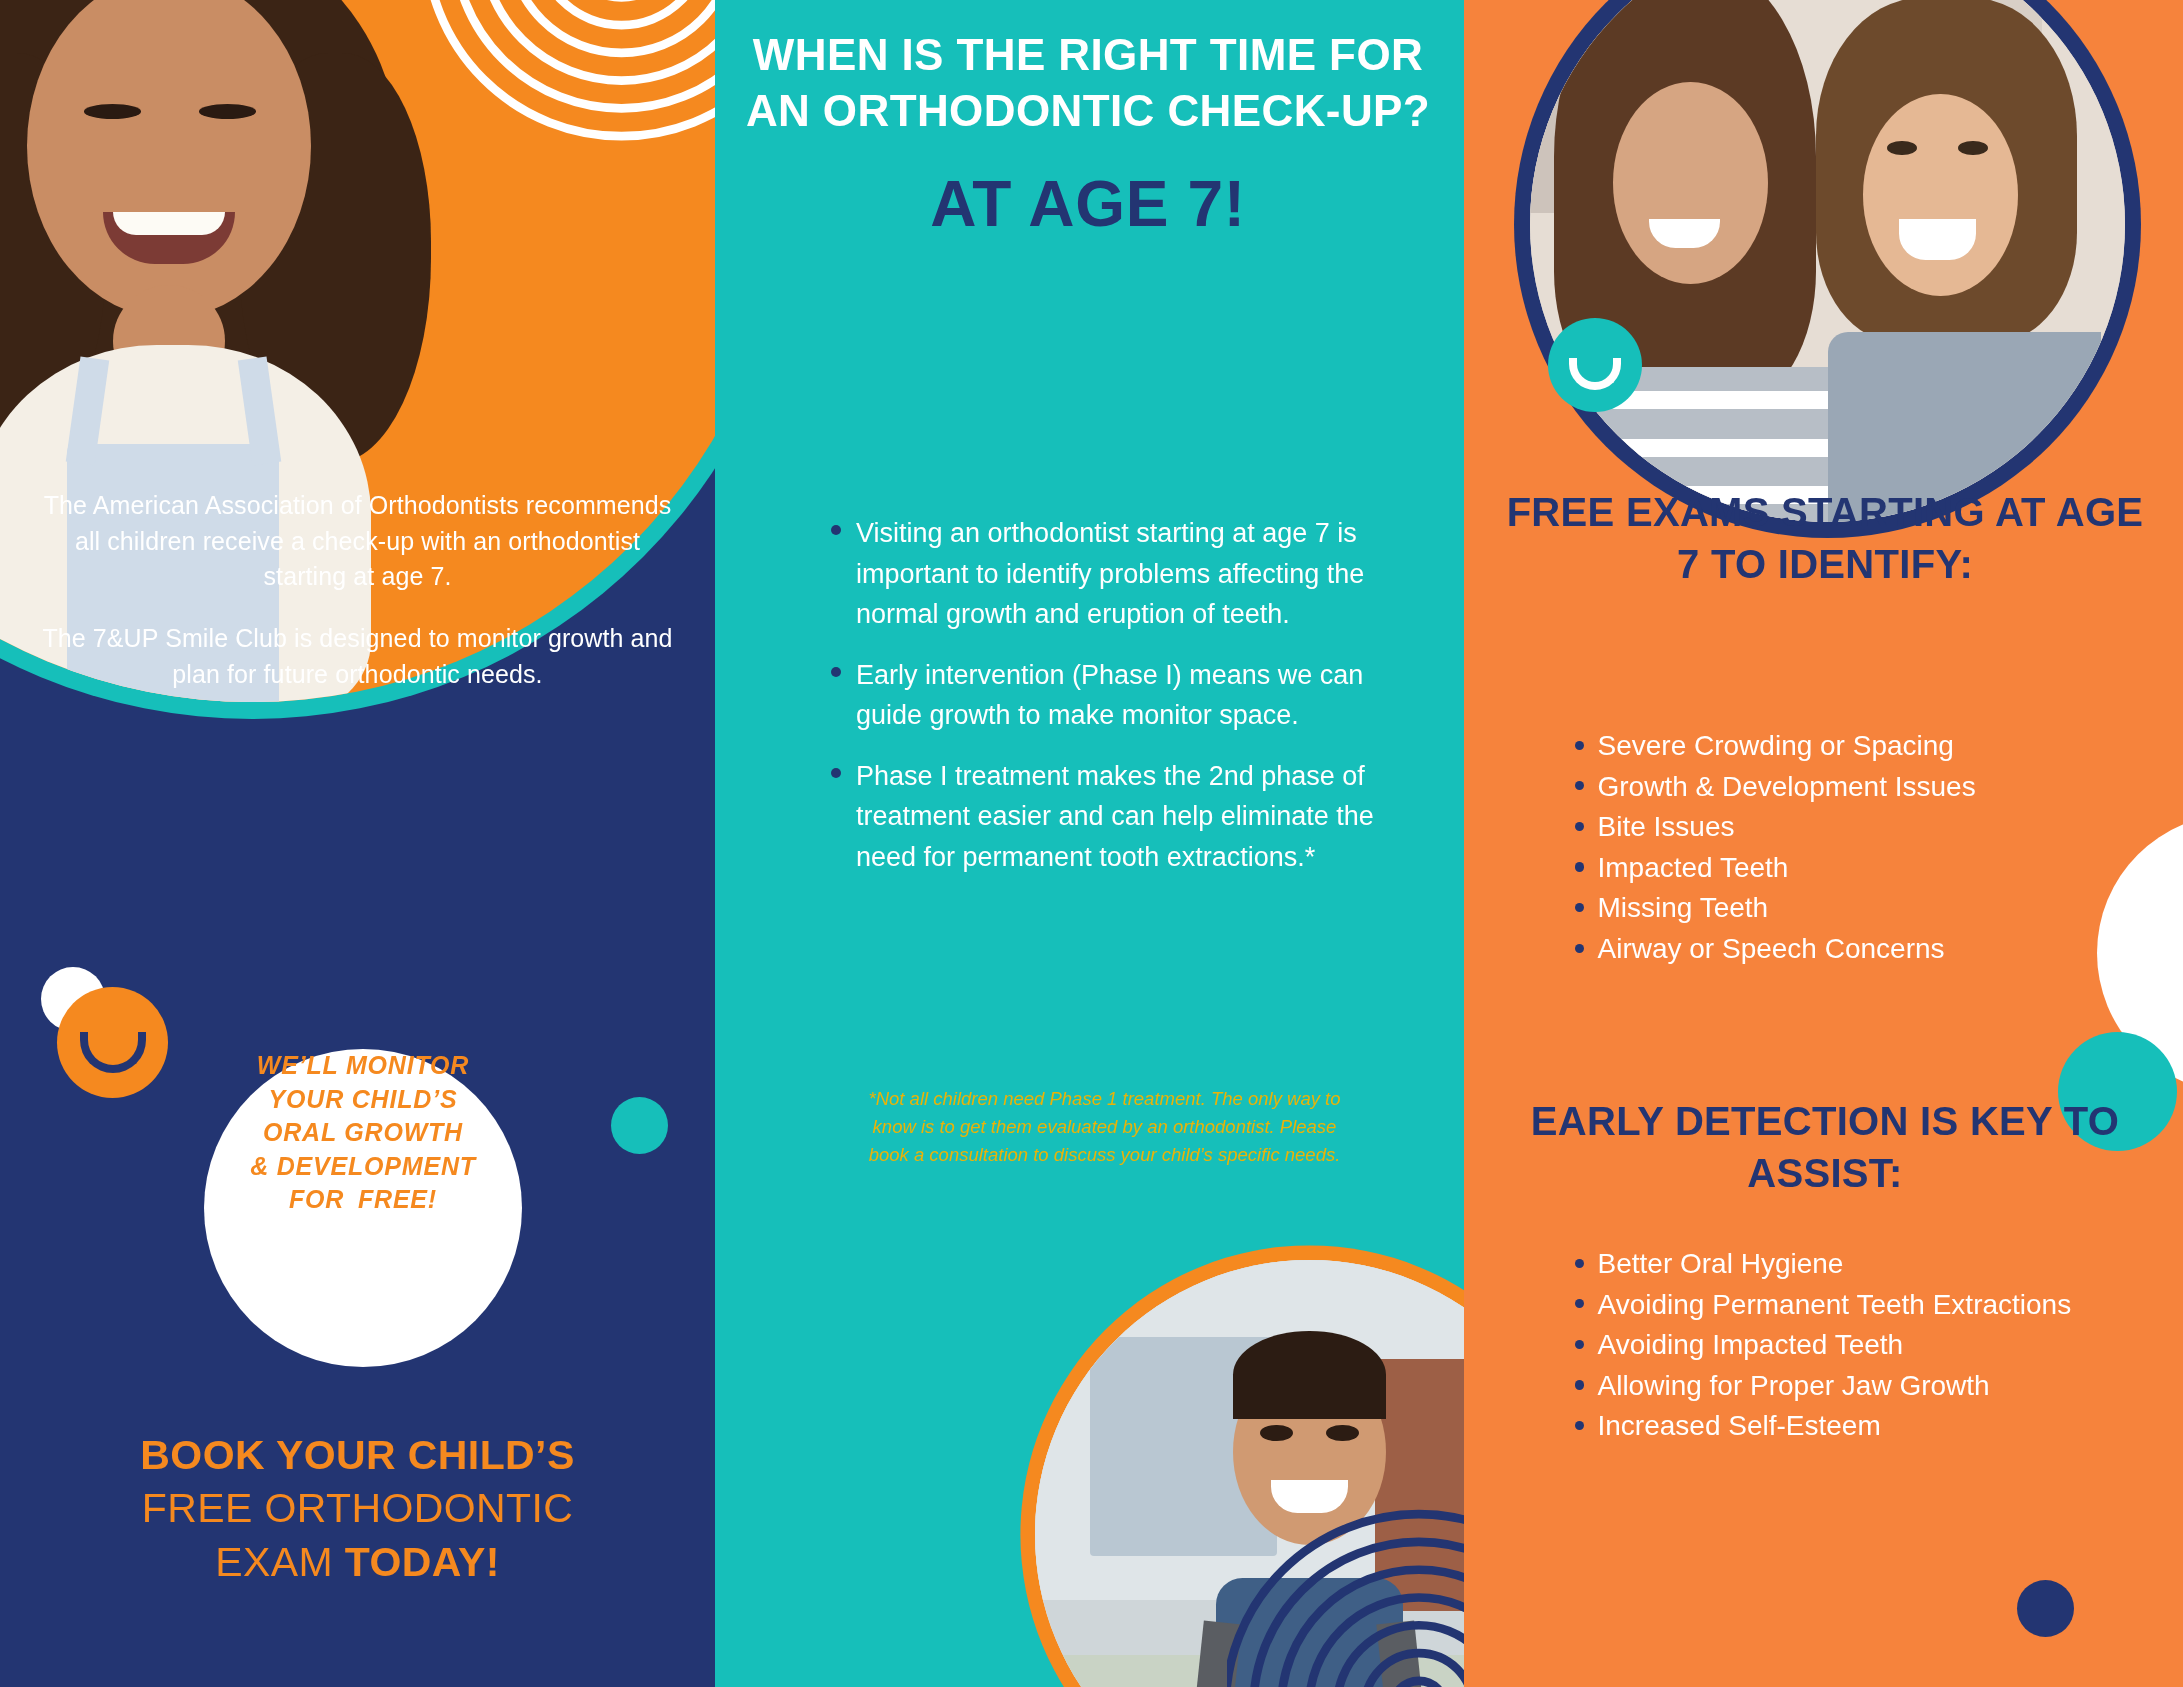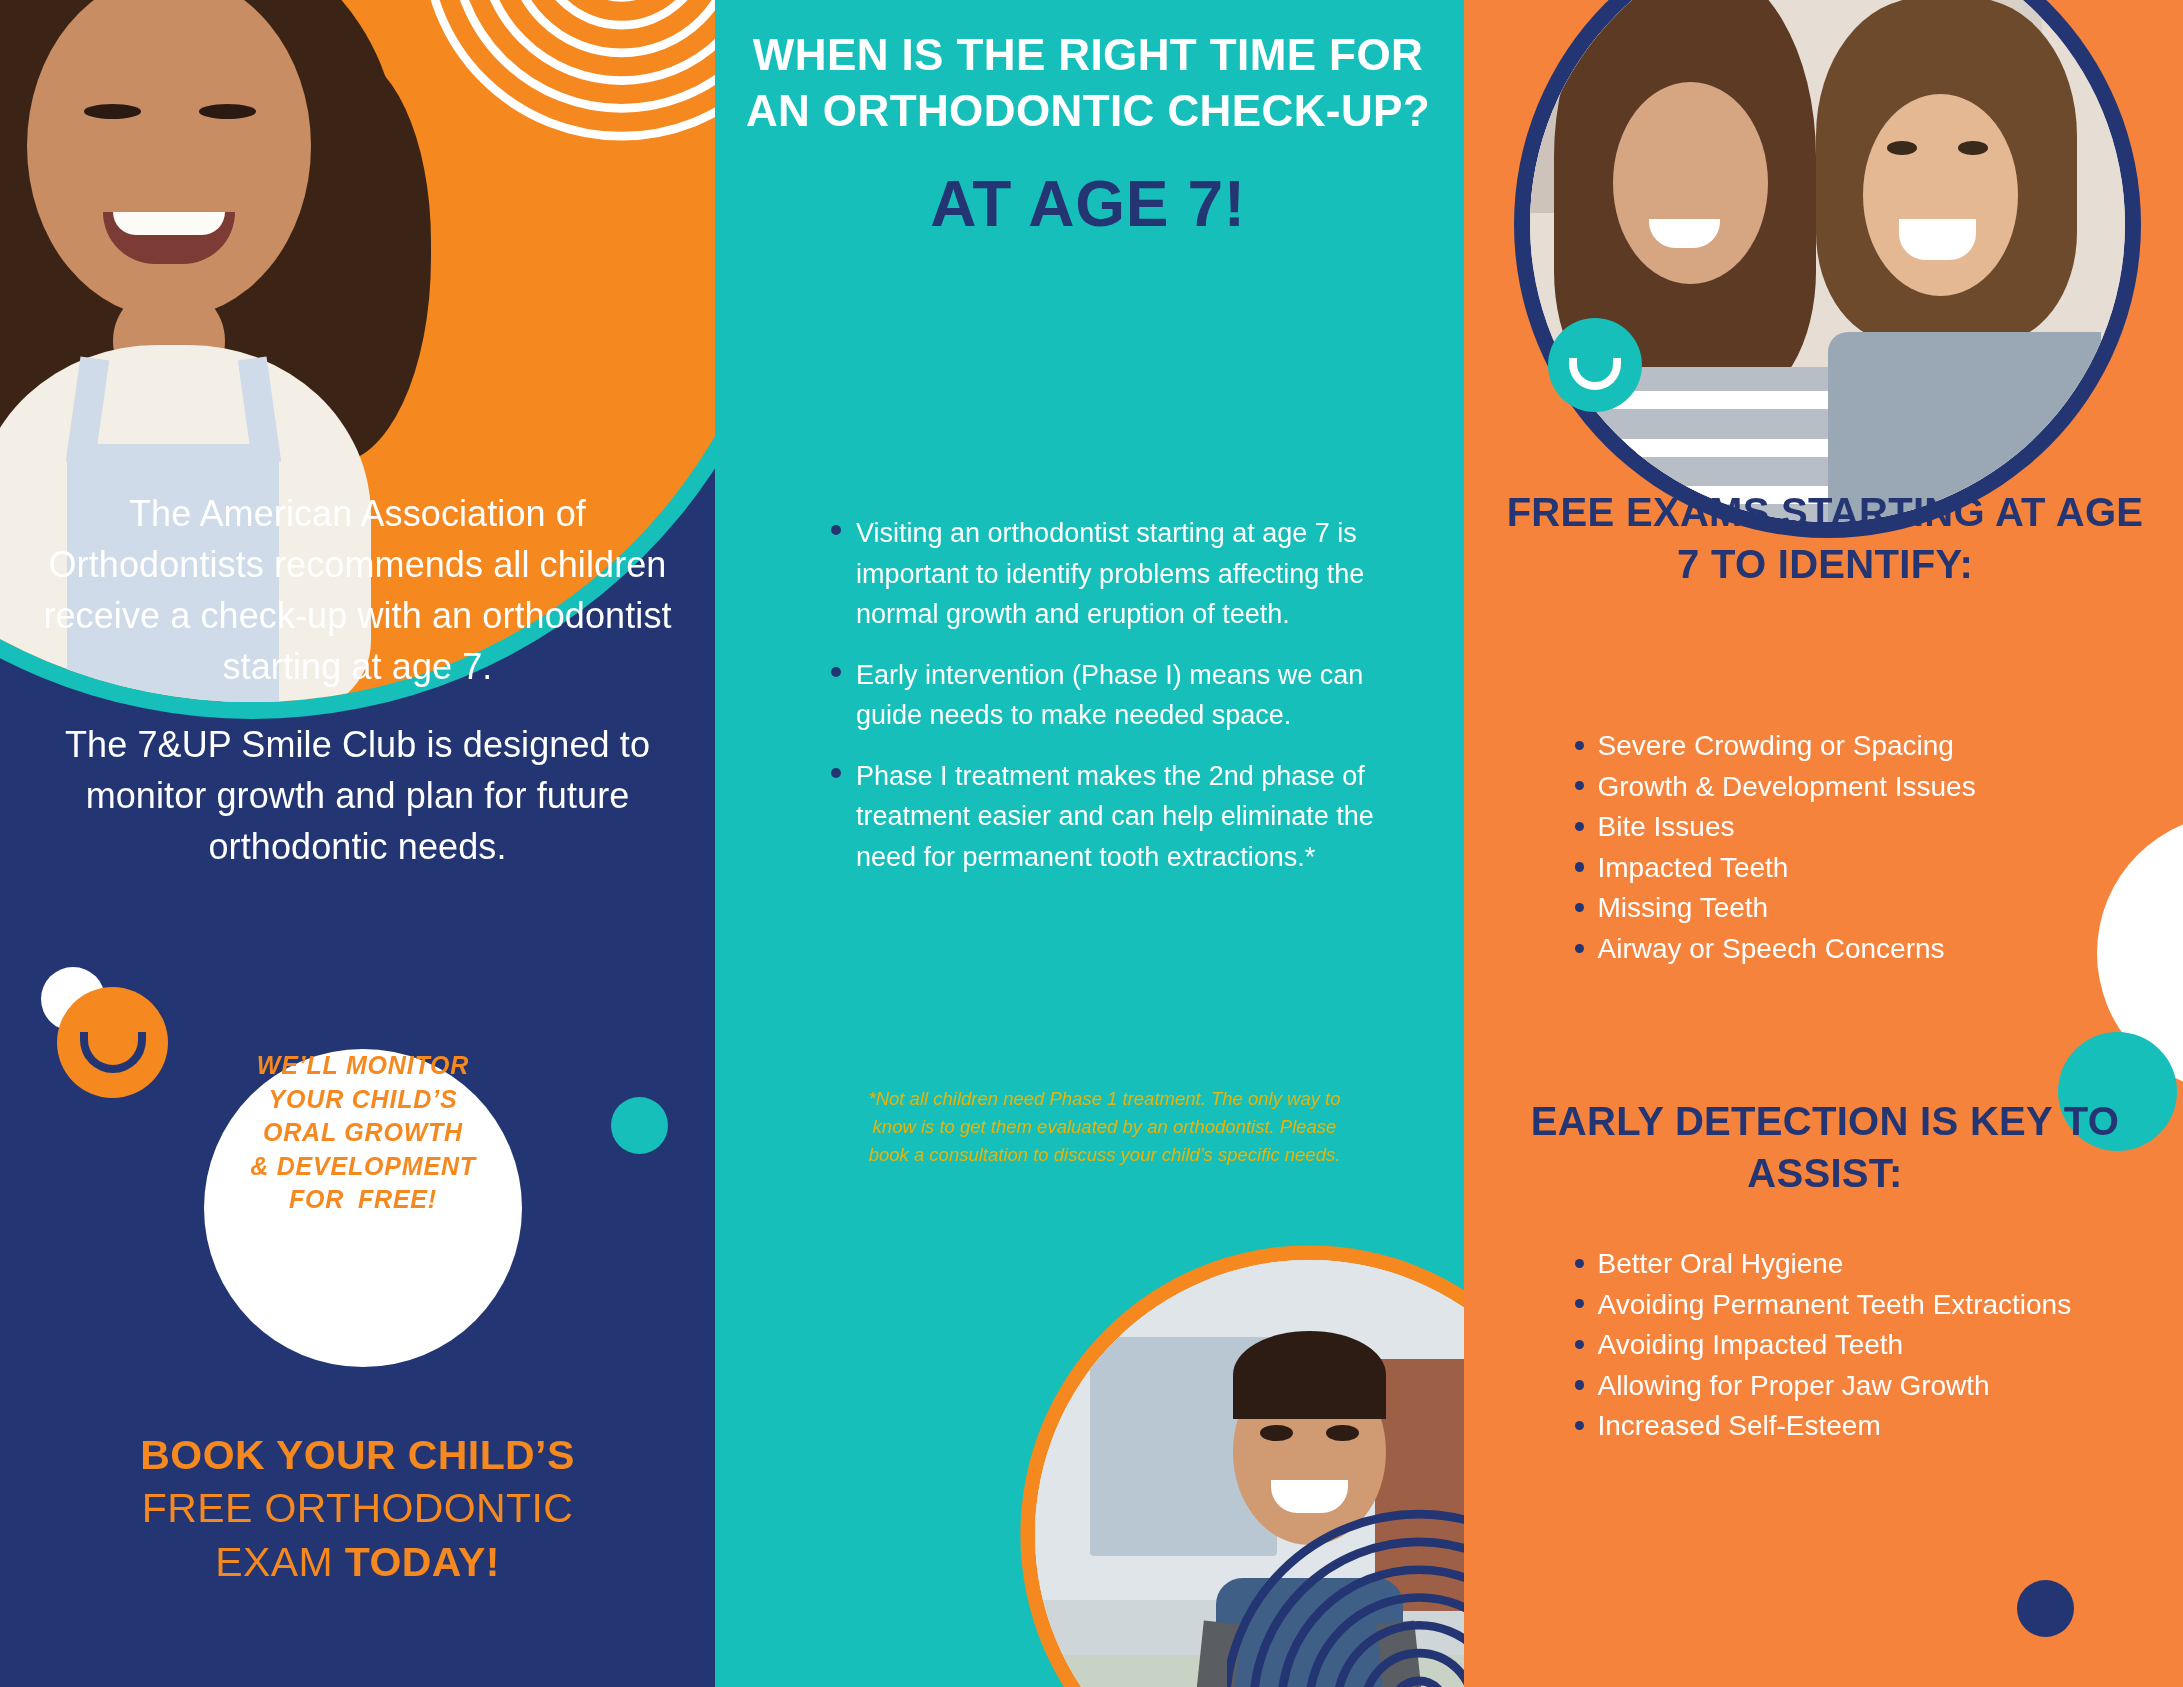--- a/index.html
+++ b/index.html
@@ -35,21 +35,21 @@
   #rings-top circle{fill:none;stroke:#ffffff;stroke-width:13;}
 
   
   #rings-bottom{position:absolute;left:1227px;top:1436px;width:397px;height:278px;pointer-events:none;}
   #rings-bottom circle{fill:none;stroke:#233572;stroke-width:13;}
 
   
   #left-copy{
     position:absolute;left:40px;top:488px;width:635px;
     text-align:center;color:#ffffff;
-    font-size:36px;line-height:1.42;font-weight:300;
+    font-size:25px;line-height:1.42;font-weight:300;
     letter-spacing:0.1px;
   }
   #left-copy p{margin:0 0 26.5px 0;}
   #left-copy p:last-child{margin-bottom:14px;}
 
   
   #smile-white{position:absolute;left:41px;top:967px;width:64px;height:64px;border-radius:50%;background:#ffffff;}
   #smile-orange{position:absolute;left:57px;top:987px;width:111px;height:111px;border-radius:50%;background:#F5891F;}
   #smile-orange .mouth{
     position:absolute;left:22.5px;top:45px;width:66px;height:41px;
@@ -210,21 +210,21 @@
   </div>
 
   <div class="panel" id="panel-center"></div>
 
   <div id="center-heading">WHEN IS THE RIGHT TIME FOR AN ORTHODONTIC CHECK-UP?</div>
   <div id="center-age">AT AGE 7!</div>
 
   <div id="center-bullets">
     <ul>
       <li>Visiting an orthodontist starting at age 7 is important to identify problems affecting the normal growth and eruption of teeth.</li>
-      <li>Early intervention (Phase I) means we can guide needs to make needed space.</li>
+      <li>Early intervention (Phase I) means we can guide growth to make monitor space.</li>
       <li>Phase I treatment makes the 2nd phase of treatment easier and can help eliminate the need for permanent tooth extractions.*</li>
     </ul>
   </div>
 
   <div id="footnote">*Not all children need Phase 1 treatment. The only way to know is to get them evaluated by an orthodontist. Please book a consultation to discuss your child’s specific needs.</div>
 
   <div id="boy-circle">
     <div style="position:absolute;inset:0;background:#cfd6d9;"></div>
     <div style="position:absolute;left:0;top:0;width:100%;height:62%;background:#dfe5e8;"></div>
     <div style="position:absolute;left:10%;top:14%;width:34%;height:40%;background:#b9c7d2;border-radius:4px;"></div>

